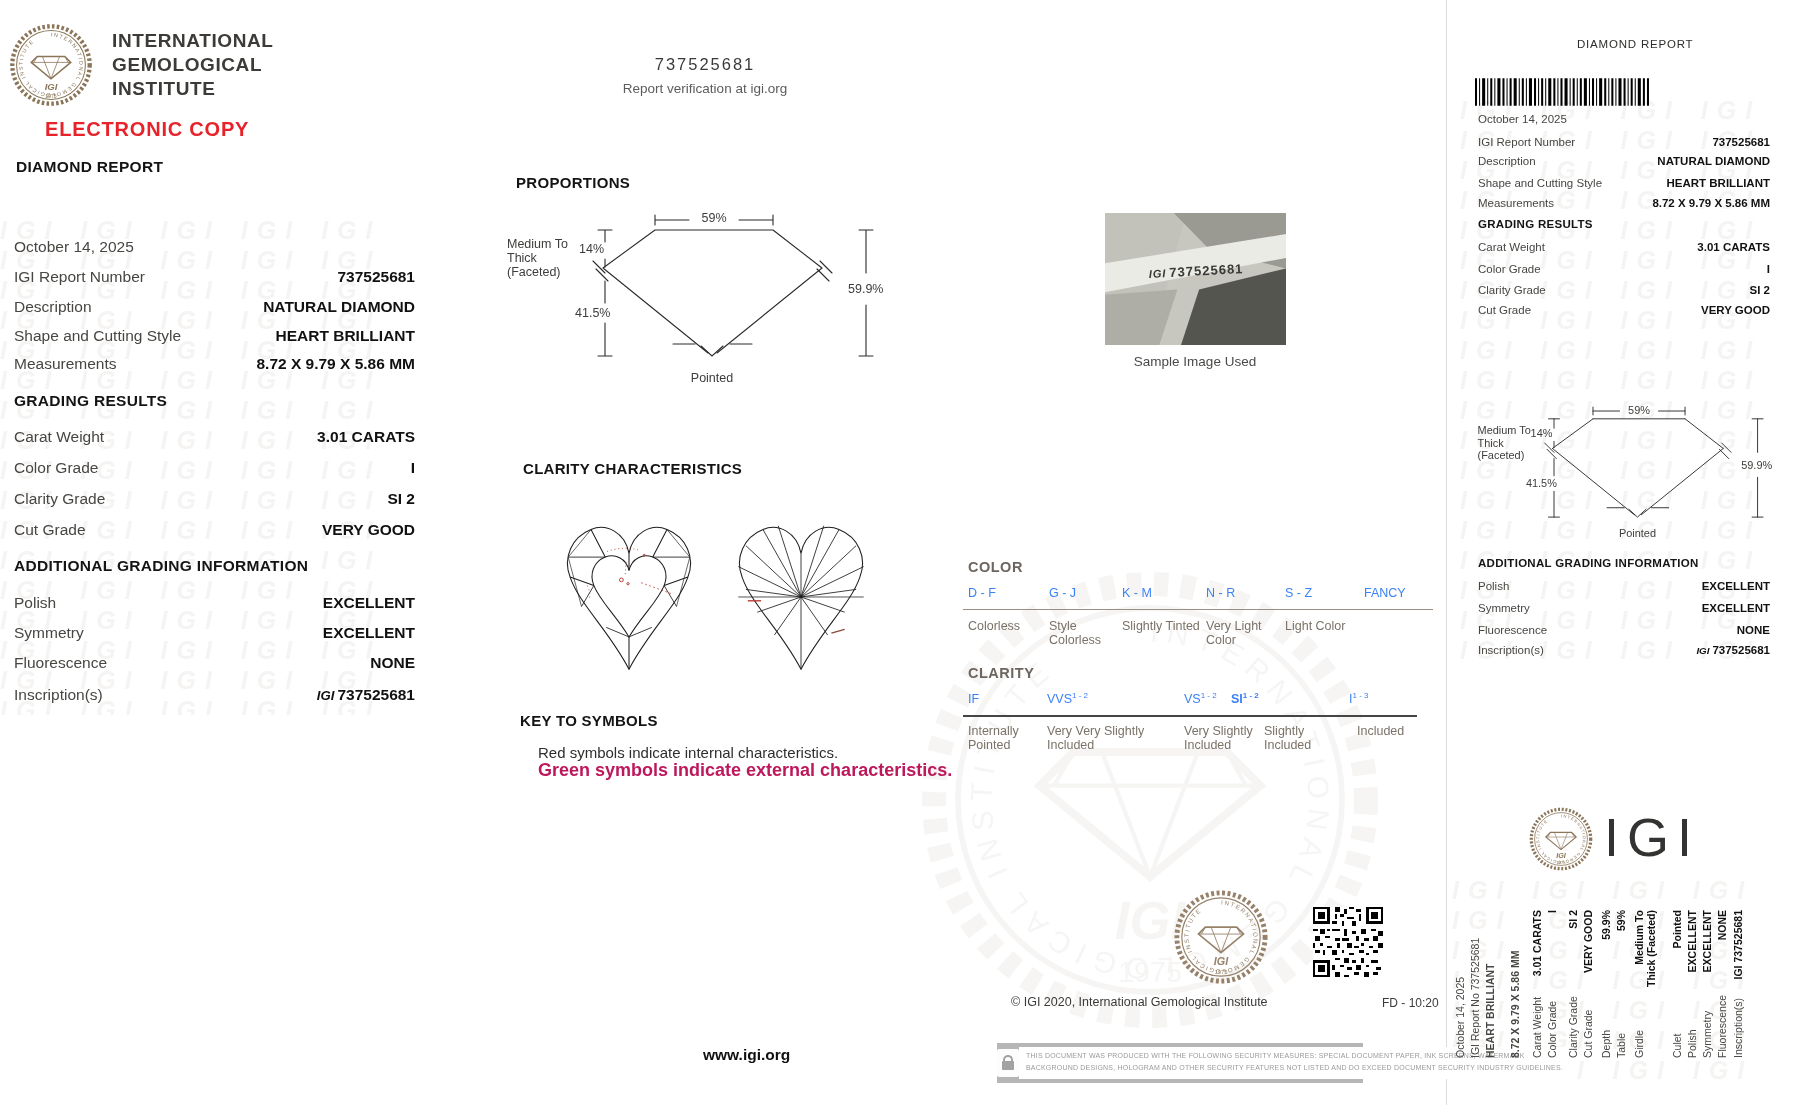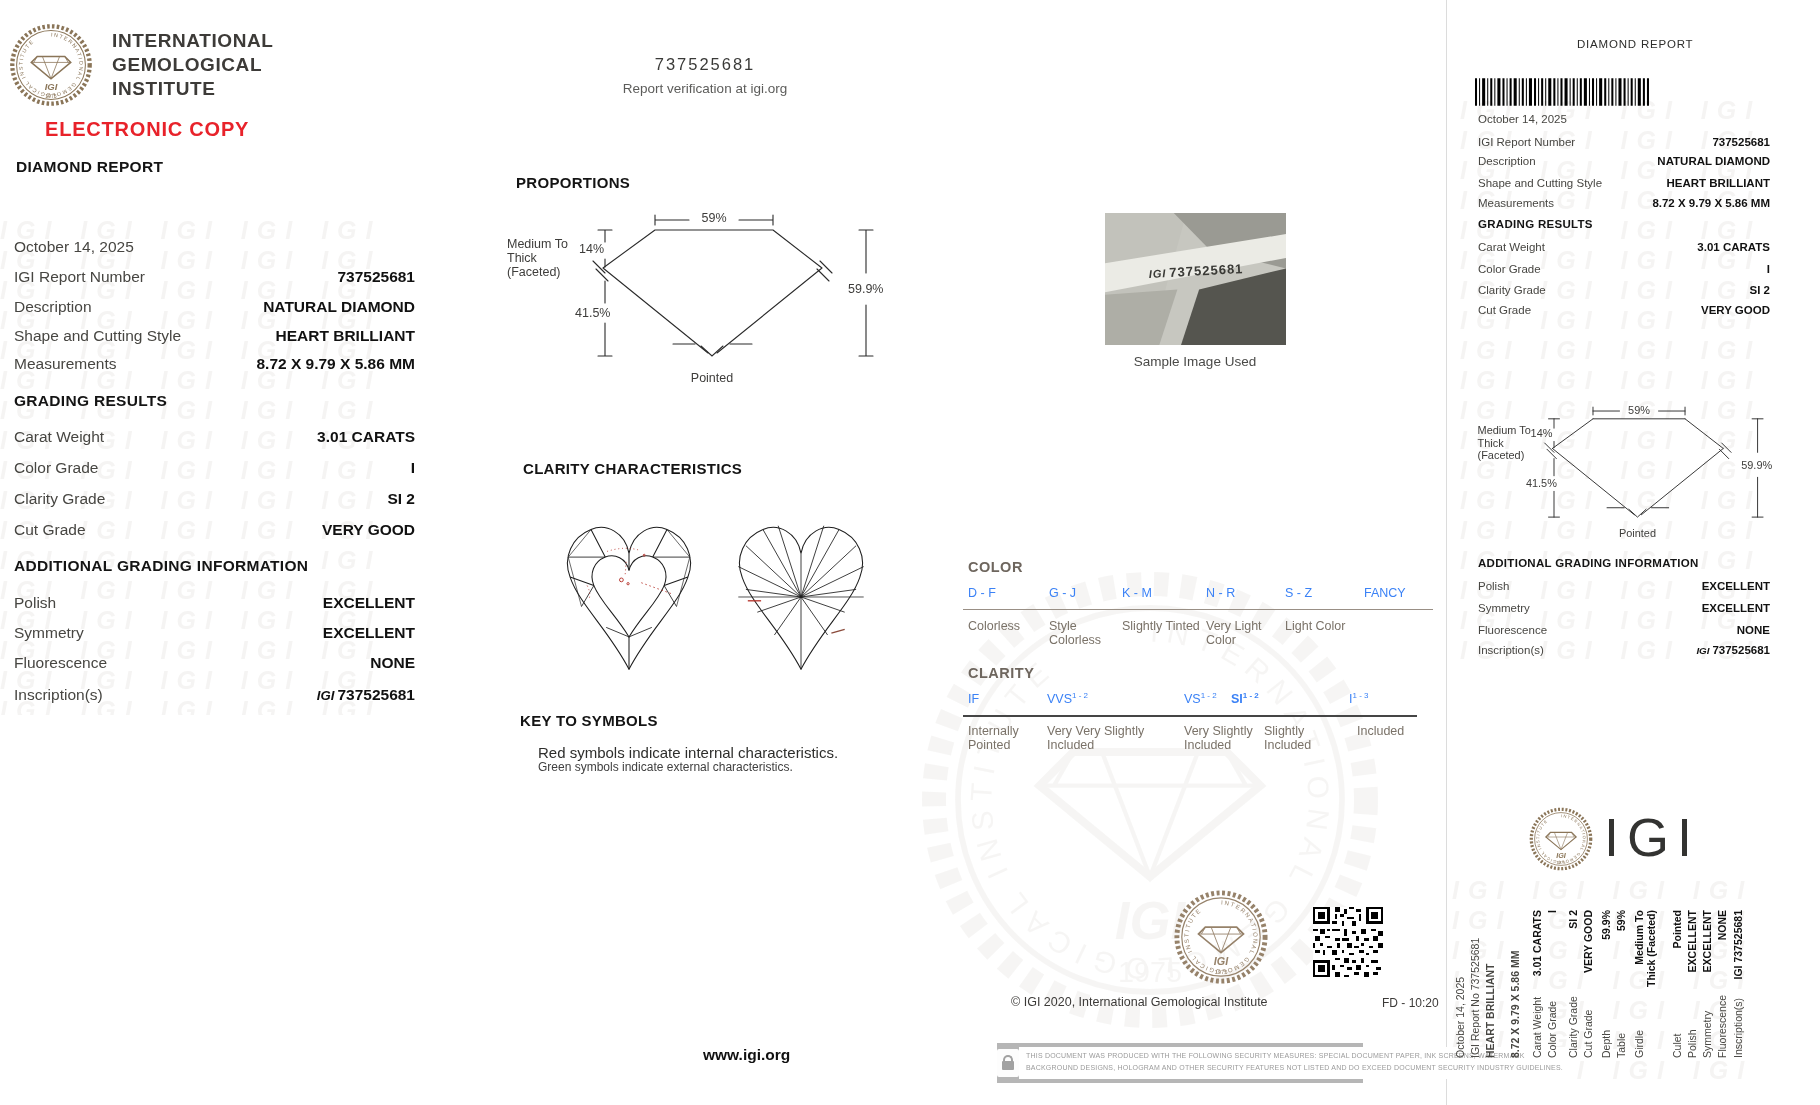--- a/index.html
+++ b/index.html
@@ -222,21 +222,21 @@
       <path d="M14,84 L146,84" stroke-width="0.8"></path>
     </g>
     <g stroke="#b5342c" stroke-width="1.4">
       <path d="M24,88 L38,88"></path>
       <path d="M112,122 L126,118" stroke="#8a4a3a"></path>
     </g>
   </svg>
 
   <span class="hdr layer" style="left:520px;top:712px;font-size:15px;">KEY TO SYMBOLS</span>
   <span class="abs layer" style="left:538px;top:744px;font-size:15px;color:#2e2e2c;">Red symbols indicate internal characteristics.</span>
-  <span class="abs layer" style="left:538px;top:760px;font-size:12px;color:#404040;">Green symbols indicate external characteristics.</span>
+  <span class="abs layer" style="left:538px;top:760px;font-size:18px;color:#be185d;font-weight:bold;">Green symbols indicate external characteristics.</span>
 
   <span class="scale-title layer" style="left:968px;top:559px;">COLOR</span>
   <span class="scale-grade layer" style="left:968px;top:586px;">D - F</span>
   <span class="scale-grade layer" style="left:1049px;top:586px;">G - J</span>
   <span class="scale-grade layer" style="left:1122px;top:586px;">K - M</span>
   <span class="scale-grade layer" style="left:1206px;top:586px;">N - R</span>
   <span class="scale-grade layer" style="left:1285px;top:586px;">S - Z</span>
   <span class="scale-grade layer" style="left:1364px;top:586px;">FANCY</span>
   <div class="scale-rule layer" style="left:963px;top:609px;width:470px;"></div>
   <span class="scale-desc layer" style="left:968px;top:619px;">Colorless</span>

